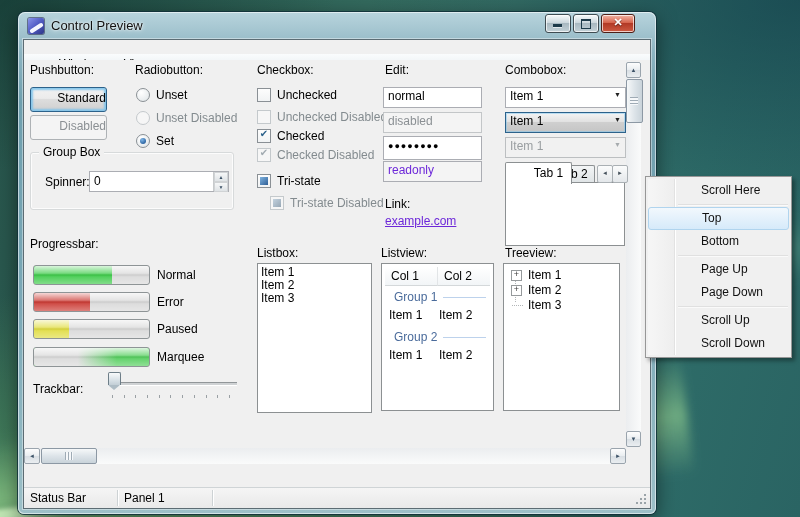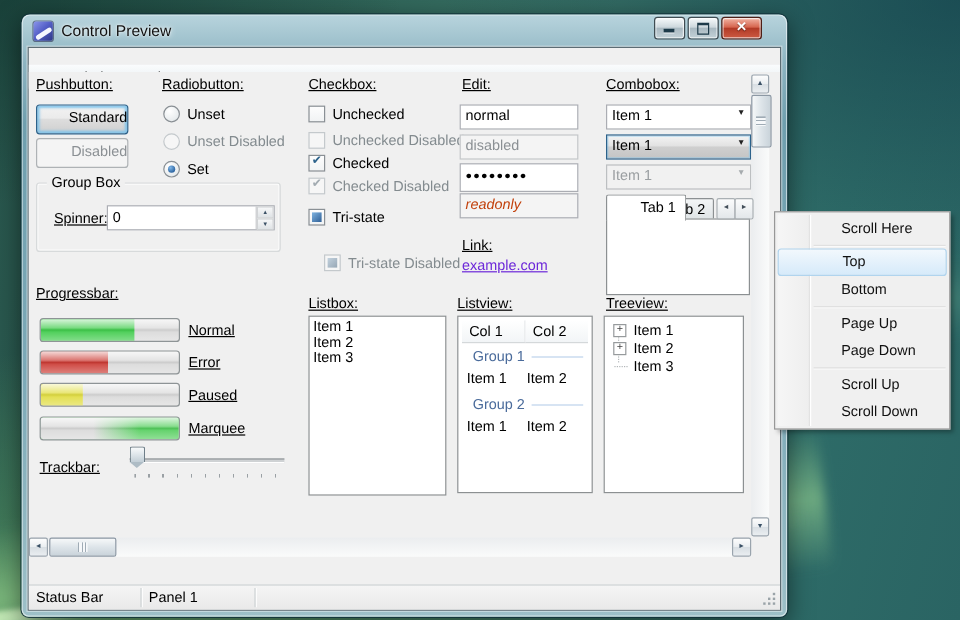--- a/index.html
+++ b/index.html
@@ -35,21 +35,21 @@
   .glyph-min{position:absolute;left:7px;bottom:5px;width:9px;height:3px;background:#1d3a49;box-shadow:0 1px 0 rgba(255,255,255,.6);}
   .glyph-max{position:absolute;left:7px;top:4px;width:8px;height:7px;border:1px solid #1d3a49;border-top-width:2px;background:transparent;}
   .glyph-close{position:absolute;left:0;top:1px;width:100%;text-align:center;font-size:11px;font-weight:bold;color:#fff;text-shadow:0 1px 1px rgba(0,0,0,.5);}
 
   .inner{position:absolute;left:5px;right:5px;top:27px;bottom:5px;border:1px solid #5c6c73;background:#f0f0f0;
     box-shadow:0 0 0 1px rgba(255,255,255,.4);}
   .menubar{position:absolute;left:0;right:0;top:14px;height:19px;background:linear-gradient(#fafcfd,#e4ebef);
     border-bottom:1px solid #c3cacd;display:flex;align-items:center;padding-left:24px;font-size:12px;color:#000;}
   .menubar .mitem{padding:2px 11px;}
   .client{position:absolute;left:0;right:0;top:20px;bottom:20px;background:#f0f0f0;font-size:12px;color:#000;overflow:hidden;}
-  .lbl{position:absolute;font-size:12px;color:#000;white-space:nowrap;text-decoration:underline;}
+  .lbl{position:absolute;font-size:12px;color:#000;white-space:nowrap;}
   .dis-text{color:#838b8f;}
 
   
   .btn{position:absolute;width:75px;height:23px;border:1px solid #707070;border-radius:3px;font-size:12px;
     text-align:right;line-height:21px;background:linear-gradient(to bottom,#f2f2f2,#ebebeb 45%,#dddddd 50%,#cfcfcf);}
   .btn.focused{border-color:#2c628b;box-shadow:inset 0 0 2px 2px rgba(125,195,235,.9);}
   .btn.disabled{background:#f4f4f4;border-color:#aeb2b5;color:#8b9094;}
 
   
   .opt{position:absolute;display:flex;align-items:center;height:14px;white-space:nowrap;}
@@ -63,21 +63,21 @@
   .cbox .ck{position:absolute;left:0;top:-2px;width:100%;font-size:10px;color:#2c628b;}
   .cbox.dis{border-color:#c4c9cc;background:#f6f6f6;}
   .cbox.dis .ck{color:#a2abb1;}
   .cbox .tri{position:absolute;left:2px;top:2px;width:8px;height:8px;background:linear-gradient(135deg,#7fb3e0,#2f5f96);}
   .cbox.dis .tri{background:linear-gradient(135deg,#c3d2de,#97a7b5);}
 
   
   .edit{position:absolute;width:93px;height:18px;border:1px solid #abadb3;background:#fff;font-size:12px;
     padding:1px 0 0 4px;white-space:nowrap;overflow:hidden;}
   .edit.dis{background:#f4f4f4;border-color:#c3c6c8;color:#8b9094;}
-  .edit.ro{background:#f4f4f4;color:#c2410c;font-style:italic;}
+  .edit.ro{background:#f4f4f4;color:#6d28d9;}
   .edit.pw{font-size:9px;letter-spacing:1px;padding-top:4px;}
   .combo{position:absolute;width:115px;height:18px;border:1px solid #abadb3;background:#fff;font-size:12px;padding:1px 0 0 4px;}
   .combo .arr{position:absolute;right:4px;top:3px;font-size:7px;color:#222;}
   .combo.focus{border-color:#2c628b;background:linear-gradient(#f4f4f4,#e2e2e2 45%,#cfcfcf 50%,#c5c5c5);box-shadow:inset 0 0 0 1px rgba(130,200,240,.5);}
   .combo.dis{background:#f1f1f1;border-color:#bcbfc1;color:#9a9ea1;}
   .combo.dis .arr{color:#a6abae;}
 
   
   .groupbox{position:absolute;border:1px solid #d7dadb;border-radius:3px;box-shadow:inset 0 0 0 1px #fcfcfc;}
   .groupbox .legend{position:absolute;left:8px;top:-8px;background:#f0f0f0;padding:0 4px;font-size:12px;}
@@ -249,21 +249,21 @@
               <span class="ck">✔</span>
             </span>
           <span class="dis-text">Checked Disabled</span>
         </div>
         <div class="opt" style="left:233px;top:114px;">
           <span class="cbox">
               <span class="tri"></span>
             </span>
           <span>Tri-state</span>
         </div>
-        <div class="opt" style="left:233px;top:152px;padding-left:13px;">
+        <div class="opt" style="left:233px;top:136px;padding-left:13px;">
           <span class="cbox dis">
               <span class="tri"></span>
             </span>
           <span class="dis-text">Tri-state Disabled</span>
         </div>
 
         <div class="edit" style="left:359px;top:27px;">normal</div>
         <div class="edit dis" style="left:359px;top:52px;">disabled</div>
         <div class="edit pw" style="left:359px;top:76px;">●●●●●●●●</div>
         <div class="edit ro" style="left:359px;top:101px;">readonly</div>

